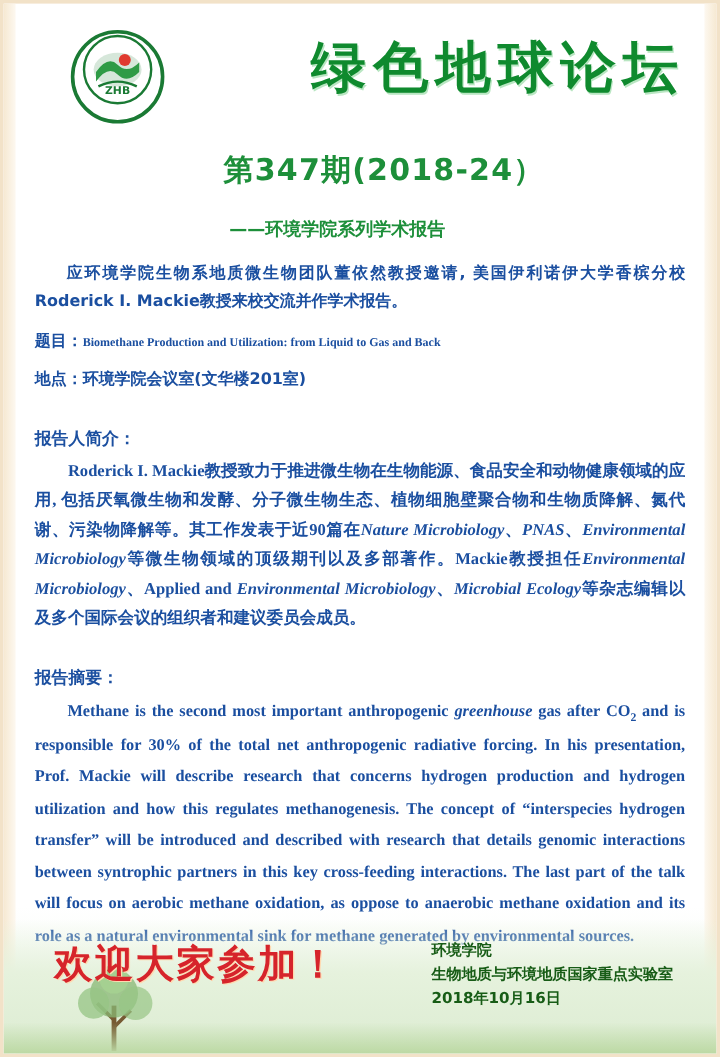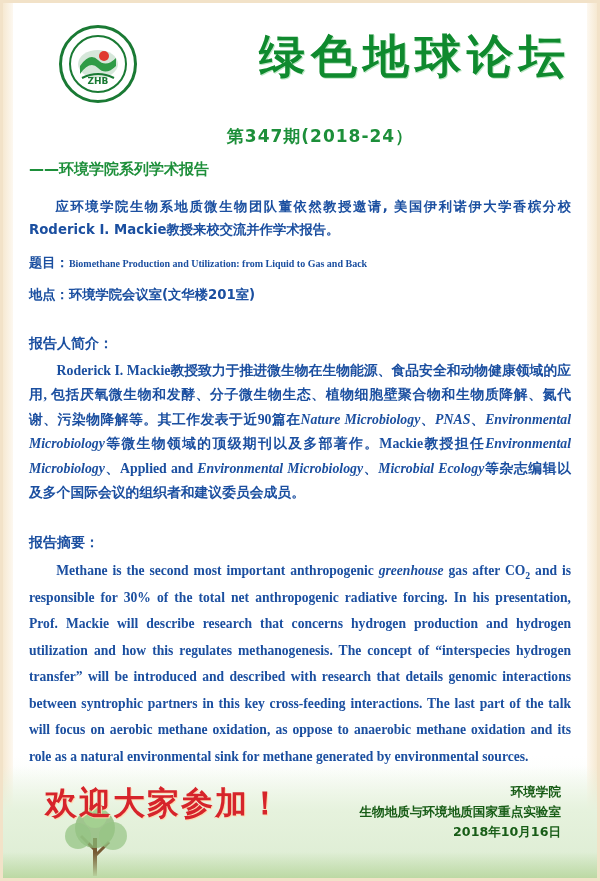--- a/index.html
+++ b/index.html
@@ -48,21 +48,21 @@
   .logo {
     position: absolute;
     left: 30px;
     top: 8px;
     width: 72px;
     height: 72px;
     border-radius: 50%;
     border: 3px solid #1a7a34;
     background: #ffffff;
     display: flex;
-    align-items: center;
+    align-items: flex-start;
     justify-content: center;
   }
   .logo svg { display: block; }
   .title-main {
     text-align: right;
     margin-left: 70px;
     font-family: "DejaVu Sans", sans-serif;
     font-weight: bold;
     font-size: 46px;
     letter-spacing: 6px;
@@ -70,27 +70,27 @@
     text-shadow: 1px 1px 0 #b9e6c2;
     line-height: 1.1;
     padding-top: 14px;
   }
   .title-issue {
     text-align: center;
     margin-left: 40px;
     margin-top: 10px;
     font-family: "DejaVu Sans", sans-serif;
     font-weight: bold;
-    font-size: 17px;
+    font-size: 25px;
     color: #1d8f3a;
     letter-spacing: 1px;
   }
   .subtitle {
-    text-align: left;
-    margin-top: 12px;
+    text-align: center;
+    margin-top: 24px;
     padding-right: 38px;
     font-family: "DejaVu Sans", sans-serif;
     font-weight: bold;
     font-size: 15px;
     color: #1d8f3a;
   }
 
   
   .para-intro {
     margin-top: 16px;
@@ -170,21 +170,21 @@
     font-weight: bold;
     font-size: 32px;
     color: #d6242b;
     letter-spacing: 2px;
     text-shadow: 1px 1px 0 #ffd9b0;
   }
   .signoff {
     position: absolute;
     right: 36px;
     top: 16px;
-    text-align: right;
+    text-align: left;
     font-family: "DejaVu Sans", sans-serif;
     font-weight: bold;
     font-size: 12.6px;
     color: #175c16;
     line-height: 1.6;
   }
   .signoff .date { font-size: 12.6px; }
   .tree {
     position: absolute;
     left: 40px;

